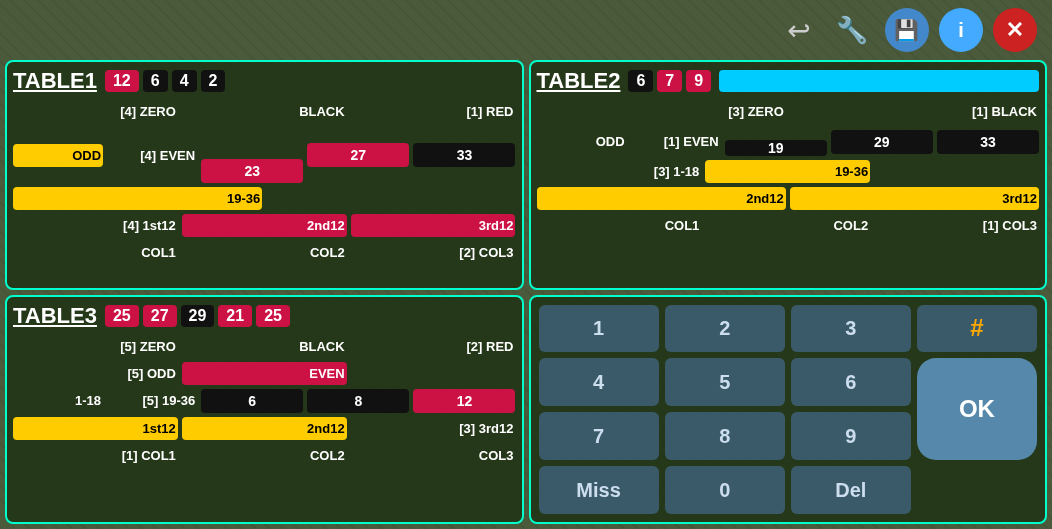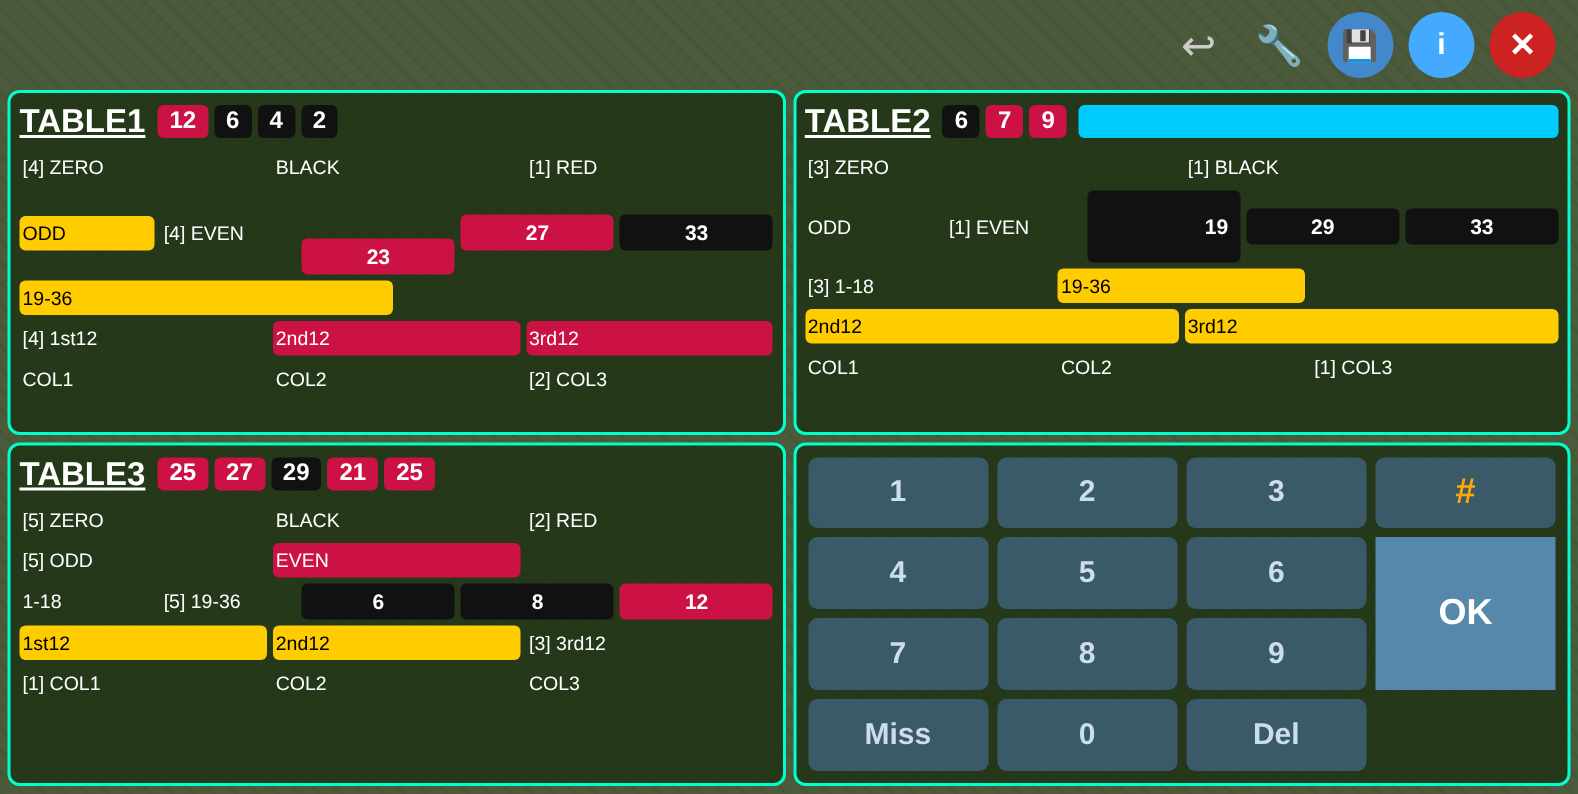--- a/index.html
+++ b/index.html
@@ -109,23 +109,23 @@
 
     
     .trow {
       display: flex;
       align-items: center;
       gap: 4px;
     }
 
     .cell {
       flex: 1;
-      text-align: left;
+      text-align: right;
       font-size: 13px;
-      font-weight: normal;
+      font-weight: bold;
       color: white;
       padding: 4px 2px;
       border-radius: 4px;
     }
 
     .cell-plain { background: transparent; color: white; }
     .cell-yellow { background: #ffcc00; color: #000; }
     .cell-crimson { background: #cc1144; color: white; }
 
     
@@ -152,21 +152,21 @@
       align-items: center;
       justify-content: center;
     }
 
     .num-btn.hash { color: #ffaa00; font-size: 24px; }
     .num-btn.ok-btn {
       background: #5588aa;
       color: white;
       font-size: 24px;
       font-weight: bold;
-      border-radius: 0;
+      border-radius: 19px;
       grid-row: span 2;
     }
     .num-btn.miss { color: #ccddee; font-size: 20px; }
     .num-btn.del { color: #ccddee; font-size: 20px; }
   </style>
 </head>
 <body>
 
 <div class="top-bar">
   <button class="icon-btn back">↩</button>
@@ -222,21 +222,21 @@
       <span class="badge badge-red">9</span>
       <span style="flex:1;height:22px;background:#00ccff;border-radius:4px;margin-left:4px;"></span>
     </div>
     <div class="trow">
       <div class="cell cell-plain">[3] ZERO</div>
       <div class="cell cell-plain">[1] BLACK</div>
     </div>
     <div class="trow">
       <div class="cell cell-plain">ODD</div>
       <div class="cell cell-plain">[1] EVEN</div>
-      <div class="cell badge-black" style="border-radius:4px;padding:16px 8px;font-size:14px;font-weight:bold;color:white;text-align:right;background:#111;">19</div>
+      <div class="cell badge-black" style="border-radius:4px;padding:0 8px;font-size:14px;font-weight:bold;color:white;text-align:center;background:#111;margin-top:13px;">19</div>
       <div class="cell badge-black" style="border-radius:4px;padding:4px 8px;font-size:14px;font-weight:bold;color:white;text-align:center;background:#111;">29</div>
       <div class="cell badge-black" style="border-radius:4px;padding:4px 8px;font-size:14px;font-weight:bold;color:white;text-align:center;background:#111;">33</div>
     </div>
     <div class="trow">
       <div class="cell cell-plain">[3] 1-18</div>
       <div class="cell cell-yellow">19-36</div>
       <div class="cell cell-plain"></div>
     </div>
     <div class="trow">
       <div class="cell cell-yellow">2nd12</div>

